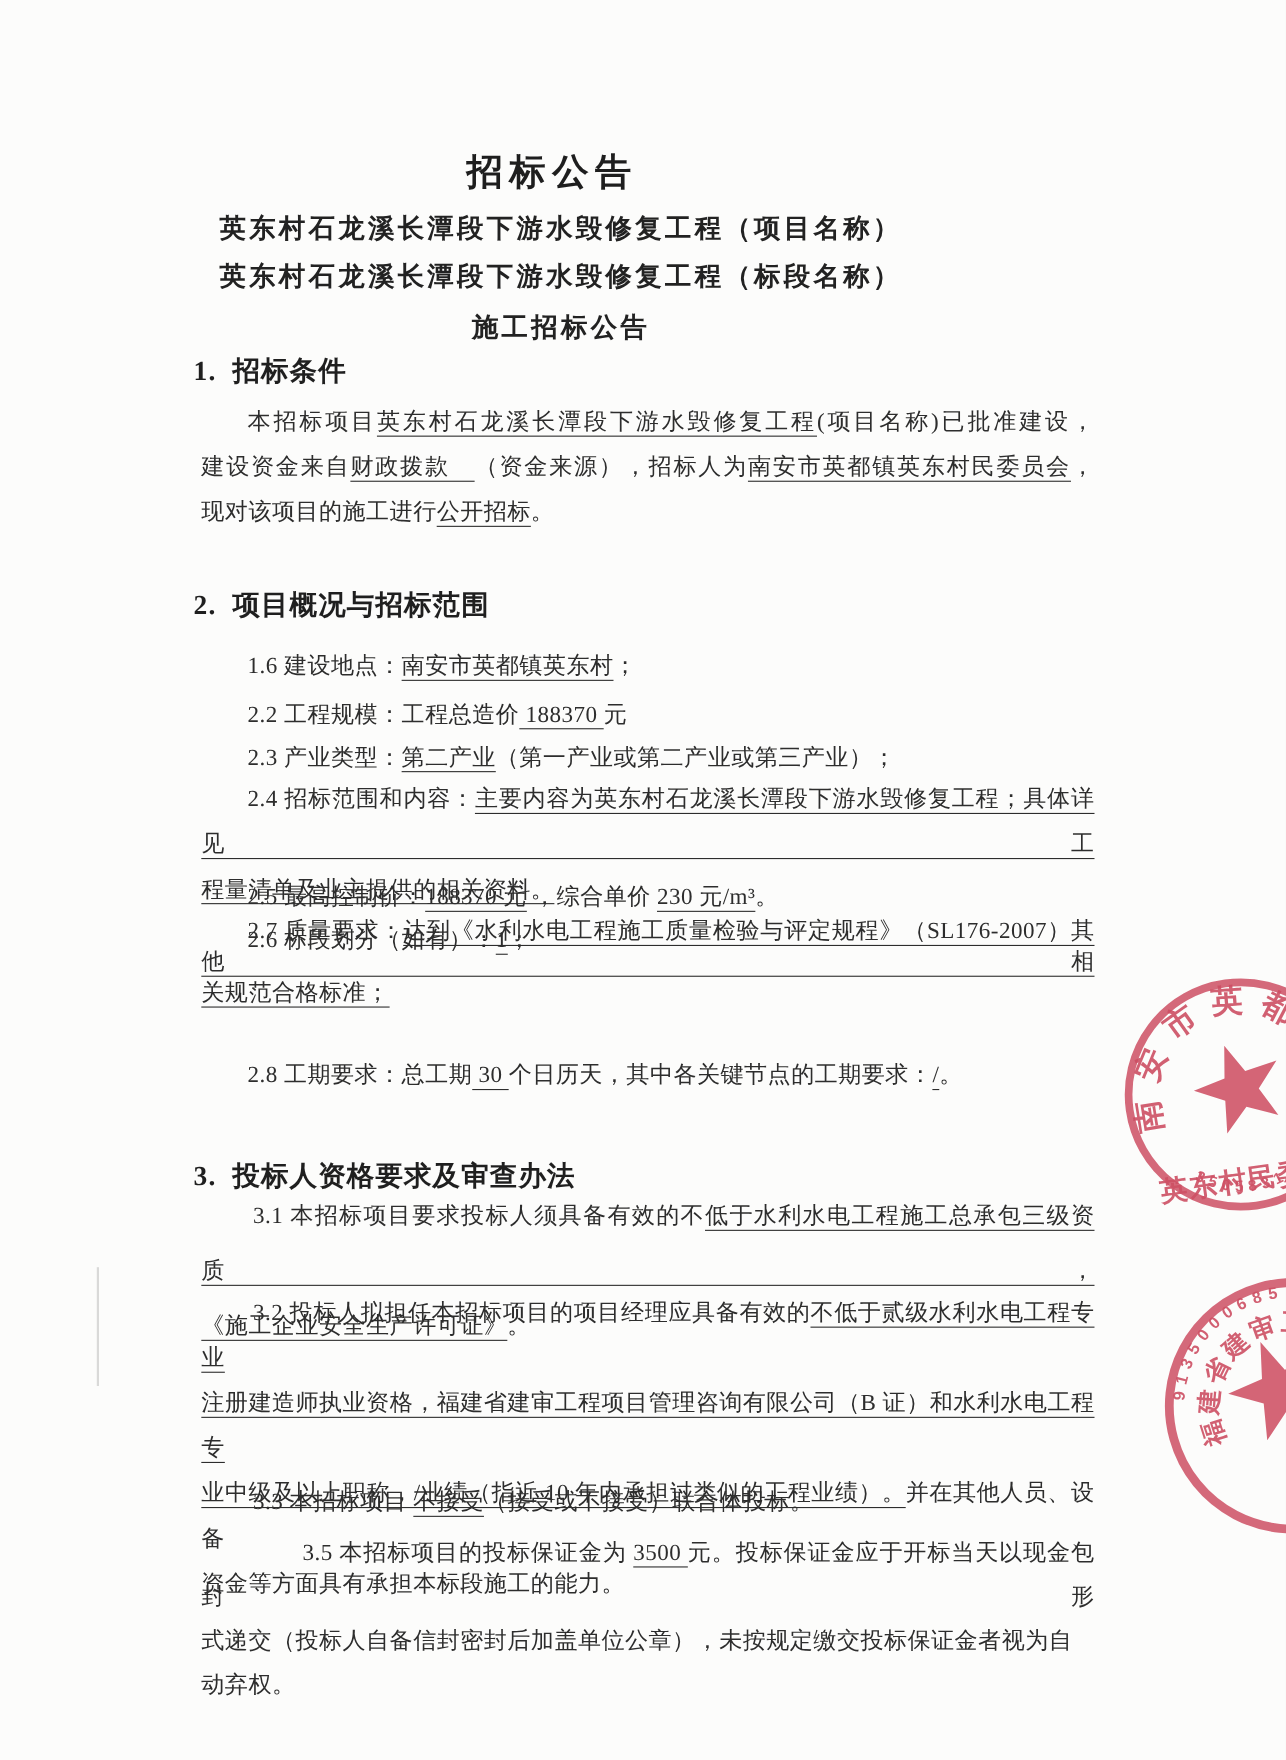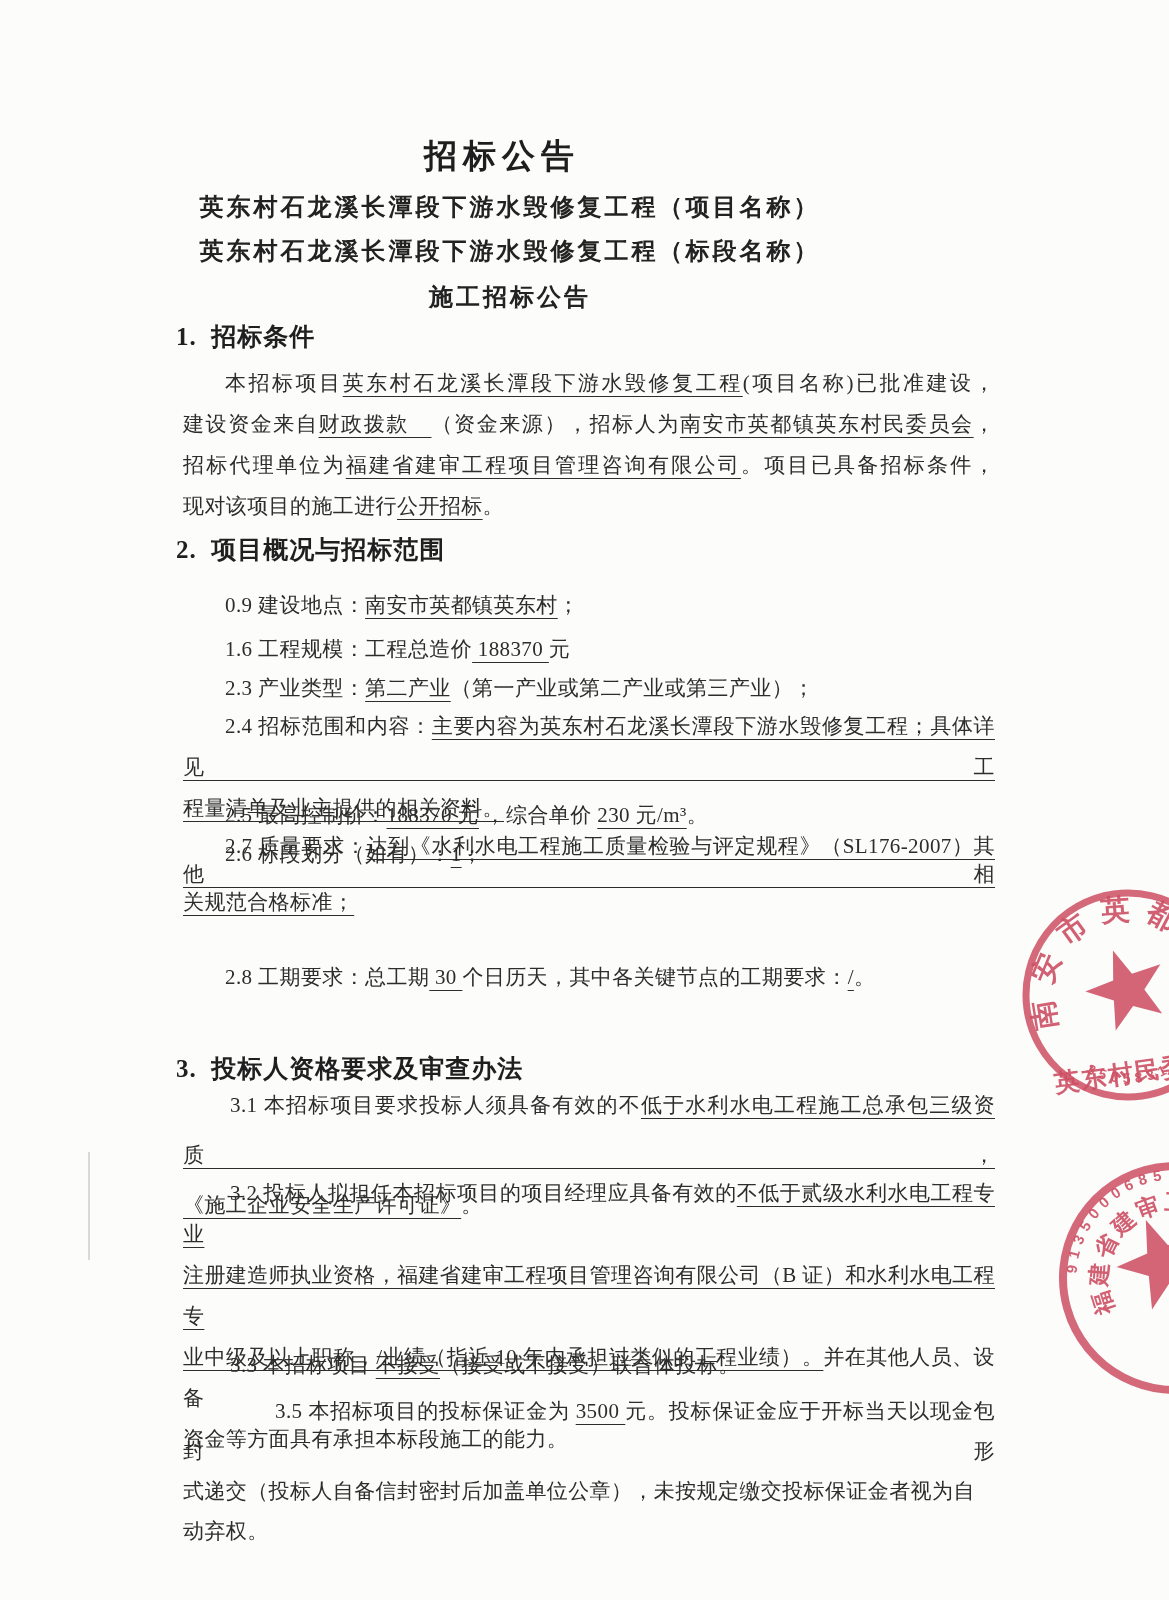--- a/index.html
+++ b/index.html
@@ -61,31 +61,30 @@
   <div class="title">招标公告</div>
   <div class="sub sub1">英东村石龙溪长潭段下游水毁修复工程（项目名称）</div>
   <div class="sub sub2">英东村石龙溪长潭段下游水毁修复工程（标段名称）</div>
   <div class="sub sub3">施工招标公告</div>
 
   <h2 class="hd h1">1.  招标条件</h2>
 
   <div class="blk" id="p1">
     <div class="ln fill ind-p"><span>本招标项目</span><span class="u">英东村石龙溪长潭段下游水毁修复工程</span><span>(项目名称)已批准建设，</span></div>
     <div class="ln fill"><span>建设资金来自</span><span class="u">财政拨款　</span><span>（资金来源），招标人为</span><span class="u">南安市英都镇英东村民委员会</span><span>，</span></div>
-    <div class="ln fill"><span>招标代理单位为</span><span class="u">福建省建审工程项目管理咨询有限公司</span><span>。项目已具备招标条件，</span></div>
     <div class="ln"><span>现对该项目的施工进行</span><span class="u">公开招标</span><span>。</span></div>
   </div>
 
   <h2 class="hd h2">2.  项目概况与招标范围</h2>
 
   <div class="blk" id="i21">
-    <div class="ln ind-i"><span>0.9  建设地点：</span><span class="u">南安市英都镇英东村</span><span>；</span></div>
+    <div class="ln ind-i"><span>1.6  建设地点：</span><span class="u">南安市英都镇英东村</span><span>；</span></div>
   </div>
   <div class="blk" id="i22">
-    <div class="ln ind-i"><span>1.6  工程规模：工程总造价</span><span class="u"> 188370 </span><span>元</span></div>
+    <div class="ln ind-i"><span>2.2  工程规模：工程总造价</span><span class="u"> 188370 </span><span>元</span></div>
   </div>
   <div class="blk" id="i23">
     <div class="ln ind-i"><span>2.3  产业类型：</span><span class="u">第二产业</span><span>（第一产业或第二产业或第三产业）；</span></div>
   </div>
   <div class="blk" id="i24">
     <div class="ln fill ind-i"><span>2.4  招标范围和内容：</span><span class="u">主要内容为英东村石龙溪长潭段下游水毁修复工程；具体详见工</span></div>
     <div class="ln"><span class="u">程量清单及业主提供的相关资料。</span></div>
   </div>
   <div class="blk" id="i25">
     <div class="ln ind-i"><span>2.5  最高控制价：</span><span class="u">188370 元</span><span> ，综合单价 </span><span class="u">230 元/m³</span><span>。</span></div>

